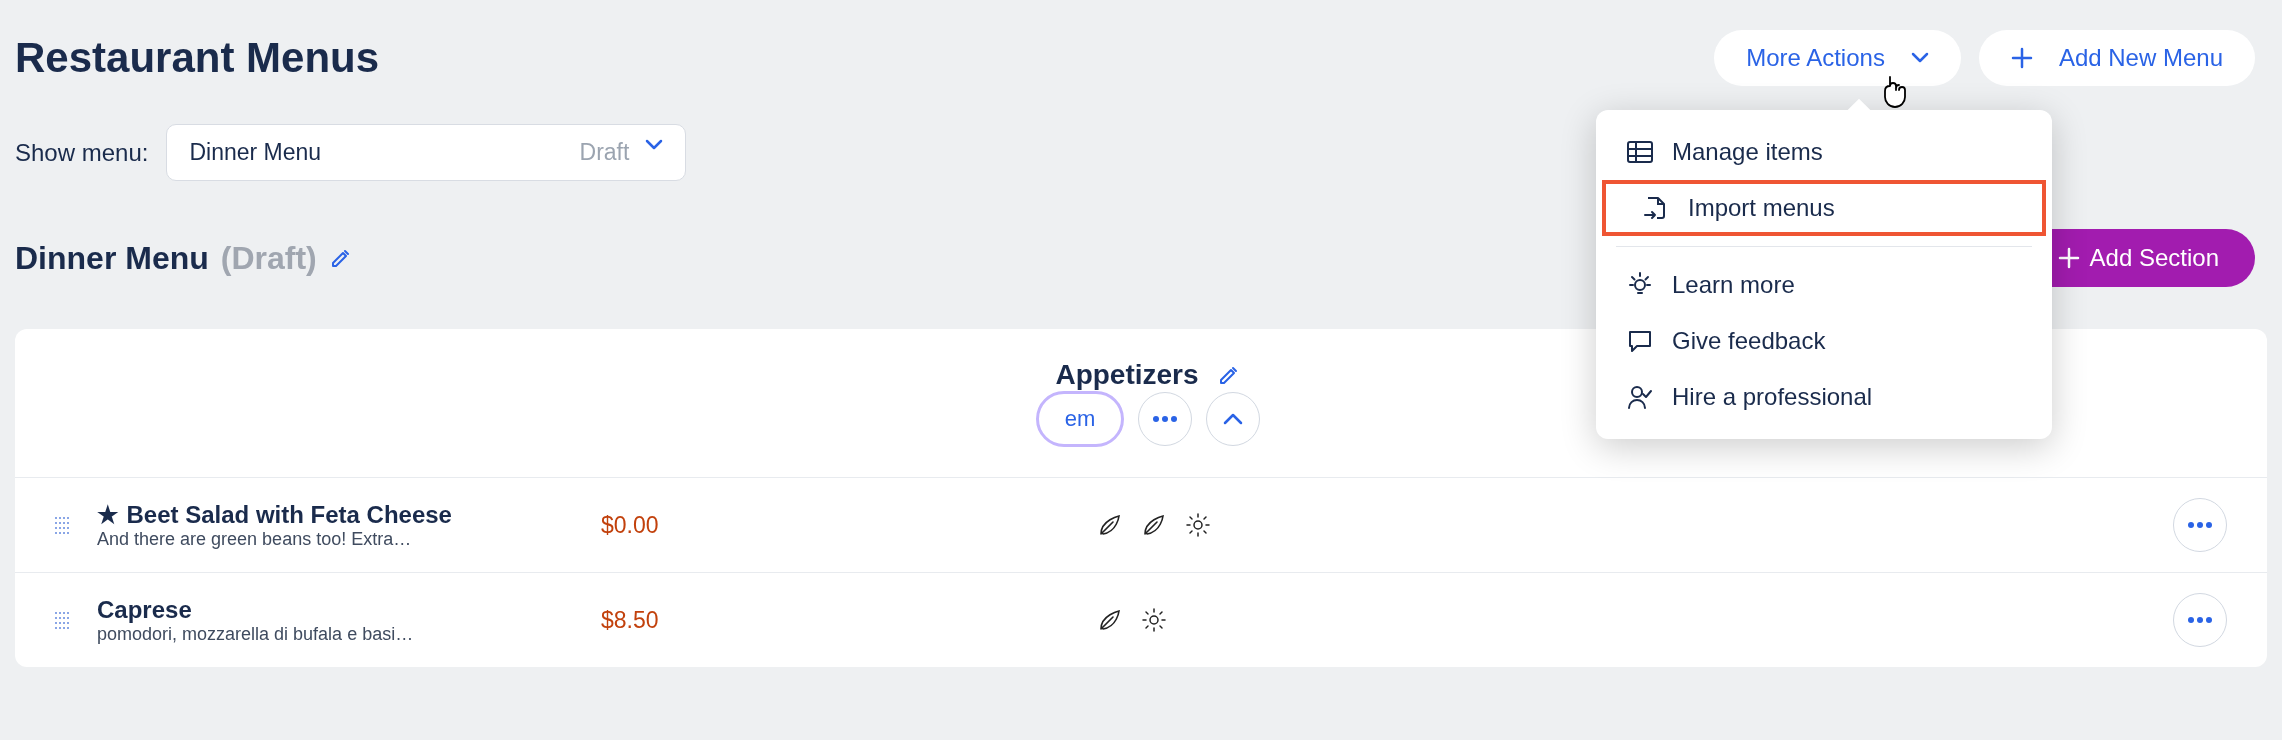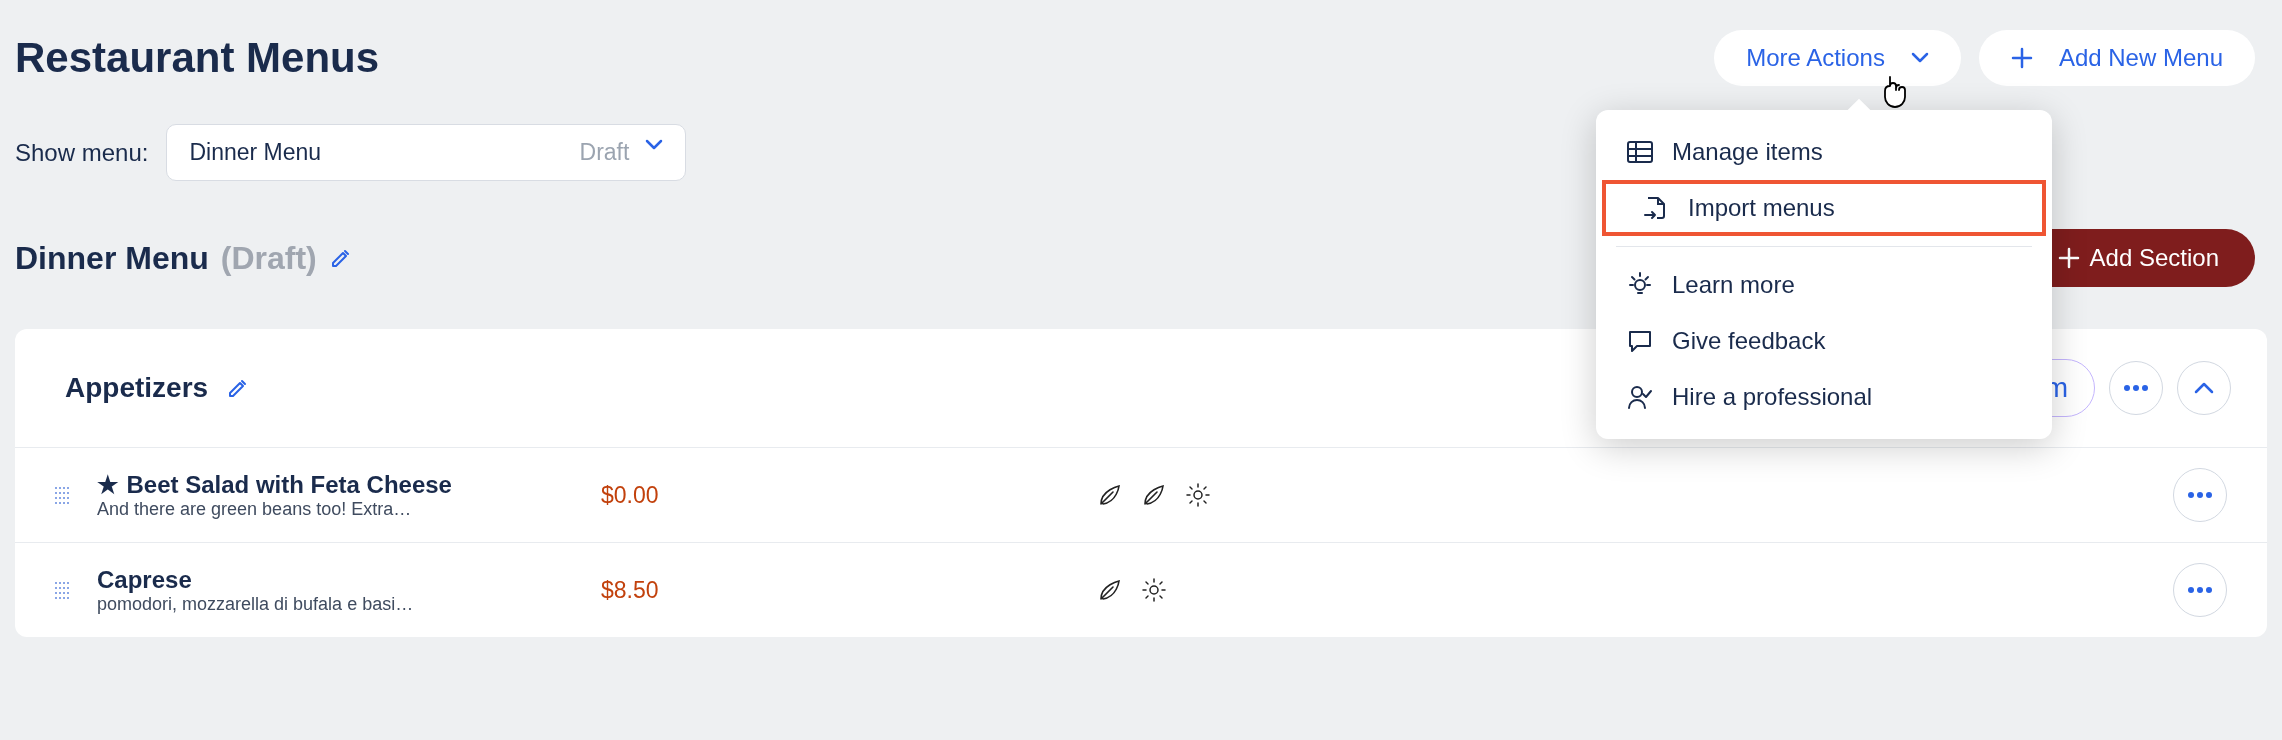--- a/index.html
+++ b/index.html
@@ -82,64 +82,66 @@
       font-size: 32px;
       font-weight: 700;
     }
     .subheader-name { color: #1a2b4c; }
     .subheader-status { color: #a0a6b0; font-weight: 700; }
     .edit-icon { color: #2a63e6; cursor: pointer; }
     .primary-btn {
       display: inline-flex;
       align-items: center;
       gap: 10px;
-      background: #7f1d1d;
+      background: #a21caf;
       color: #fff;
       border-radius: 999px;
       padding: 15px 36px;
       font-size: 24px;
       font-weight: 500;
       cursor: pointer;
       margin-right: 12px;
       justify-content: flex-end;
     }
     .section-panel {
       background: #fff;
       border-radius: 12px;
       overflow: hidden;
     }
     .section-header {
       display: flex;
       justify-content: space-between;
+      align-items: center;
       padding: 30px 36px 30px 50px;
+      flex-direction: column;
     }
     .section-title-wrap {
       display: flex;
       align-items: center;
       gap: 18px;
     }
     .section-title {
       font-size: 28px;
       font-weight: 700;
       color: #1a2b4c;
     }
     .section-right {
       display: flex;
       align-items: center;
       gap: 14px;
     }
     .ghost-pill {
       display: inline-flex;
       align-items: center;
       gap: 10px;
-      border: 1px solid #c4b5fd;
+      border: 3px solid #c4b5fd;
       background: #fff;
       border-radius: 999px;
       padding: 12px 26px;
-      font-size: 28px;
+      font-size: 22px;
       color: #2a63e6;
       cursor: pointer;
     }
     .icon-circle {
       display: inline-flex;
       align-items: center;
       justify-content: center;
       width: 54px;
       height: 54px;
       border: 1px solid #d2d8e1;

